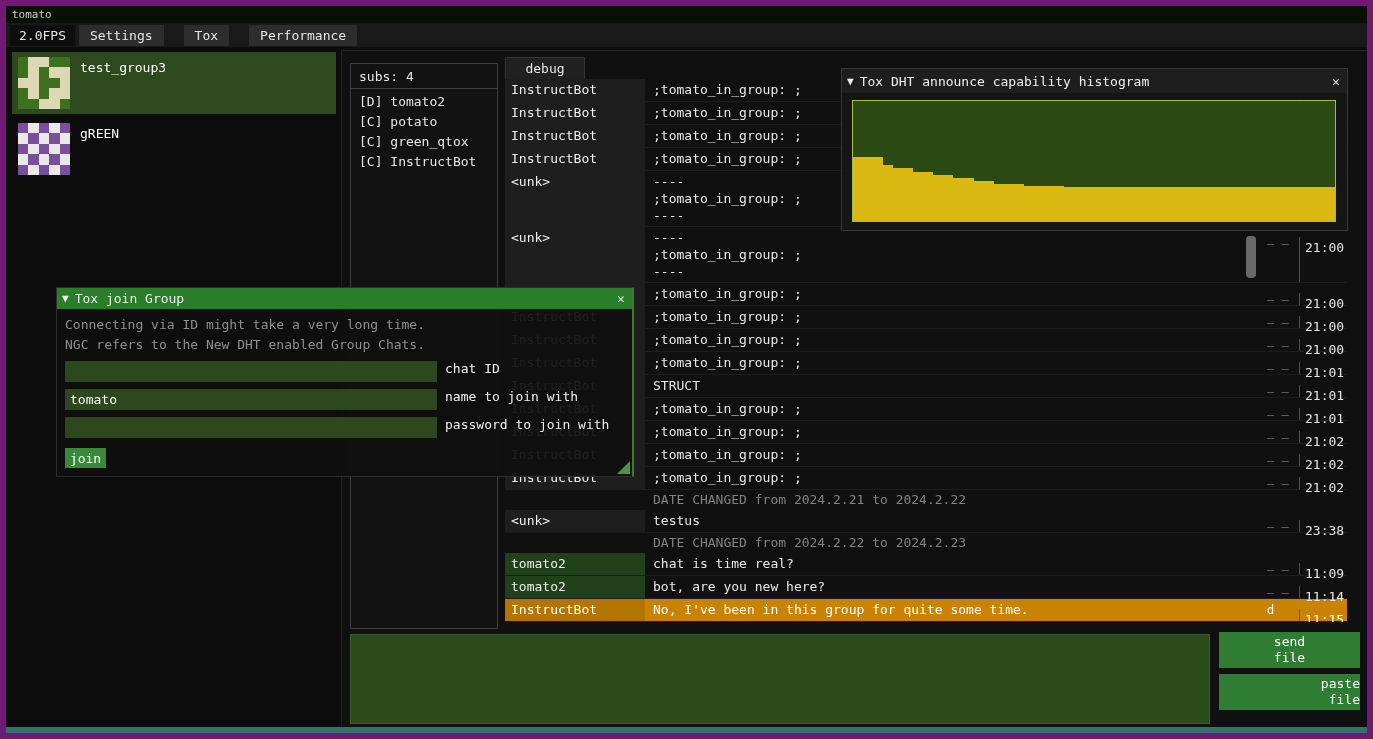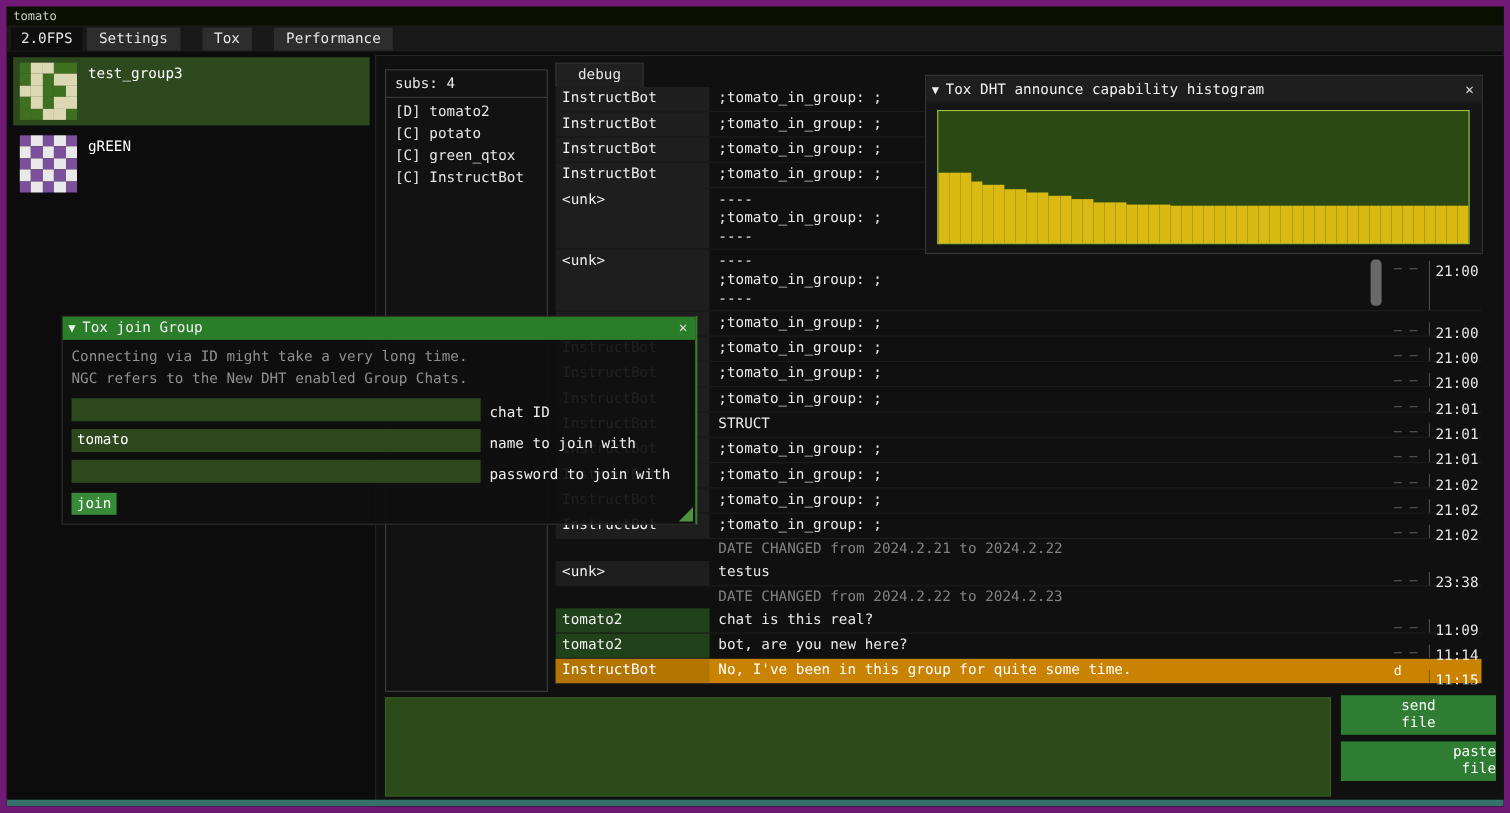--- a/index.html
+++ b/index.html
@@ -54,21 +54,21 @@
   #paste-file { top:623px;text-align:right; }
 
   .wtitle { display:flex; align-items:center; font-size:13px; color:#f0f0f0; cursor:move; }
   .warrow { margin:0 6px 0 5px; font-size:11px; }
   .wname { flex:1; white-space:nowrap; overflow:hidden; }
   .wclose { width:22px; text-align:center; cursor:pointer; color:#dcdcdc; font-size:13px; }
 
   .joinwin { position:absolute; left:50px; top:281px; width:578px; height:190px; background:rgba(15,15,15,0.93); border:1px solid #2e2e2e; border-right:2px solid #3f7a2f; z-index:5; }
   .joinwin .wtitle { height:21px; background:var(--title-green,#2a7e2a); }
   .jdesc { padding:6px 0 0 8px; color:#909090; font-size:13px; line-height:20px; }
-  .jrow { display:flex; align-items:flex-end; margin:6px 0 0 8px; height:22px; }
+  .jrow { display:flex; align-items:flex-start; margin:6px 0 0 8px; height:22px; }
   .jinput { width:372px; height:21px; background:#2c481c; border:none; color:#fff; font-family:inherit; font-size:13px; padding:0 5px; }
   .jlabel { margin-left:8px; color:#f0f0f0; font-size:13px; white-space:nowrap; }
   .jbtn { display:block; margin:9px 0 0 8px; width:41px; height:20px; background:#388a38; border:none; color:#fff; font-family:inherit; font-size:13px; cursor:pointer; }
   .grip { position:absolute; right:2px; bottom:2px; width:0; height:0; border-left:13px solid transparent; border-bottom:13px solid #4e9340; cursor:nwse-resize; }
 
   .histwin { position:absolute; left:835px; top:62px; width:507px; height:163px; background:rgba(22,22,22,0.96); border:1px solid #383838; z-index:6; }
   .histwin .wtitle { height:24px; background:#1e1e1e; }
   .plot { position:absolute; left:10px; top:31px; right:11px; bottom:8px; background:var(--plot-green,#2b4a13); border:1px solid #a4c23d; display:flex; align-items:flex-end; overflow:hidden; }
   .hbar { flex:1 0 auto; background:var(--bar-yellow,#d9b912); }
 
@@ -258,21 +258,21 @@
         <div class="daterow">DATE CHANGED from 2024.2.21 to 2024.2.22</div>
         <div class="crow">
           <div class="author">&lt;unk&gt;</div>
           <div class="msg">testus</div>
           <div class="flags">_ _</div>
           <div class="time">23:38</div>
         </div>
         <div class="daterow">DATE CHANGED from 2024.2.22 to 2024.2.23</div>
         <div class="crow">
           <div class="author green">tomato2</div>
-          <div class="msg">chat is this real?</div>
+          <div class="msg">chat is time real?</div>
           <div class="flags">_ _</div>
           <div class="time">11:09</div>
         </div>
         <div class="crow">
           <div class="author green">tomato2</div>
           <div class="msg">bot, are you new here?</div>
           <div class="flags">_ _</div>
           <div class="time">11:14</div>
         </div>
         <div class="crow orange">

